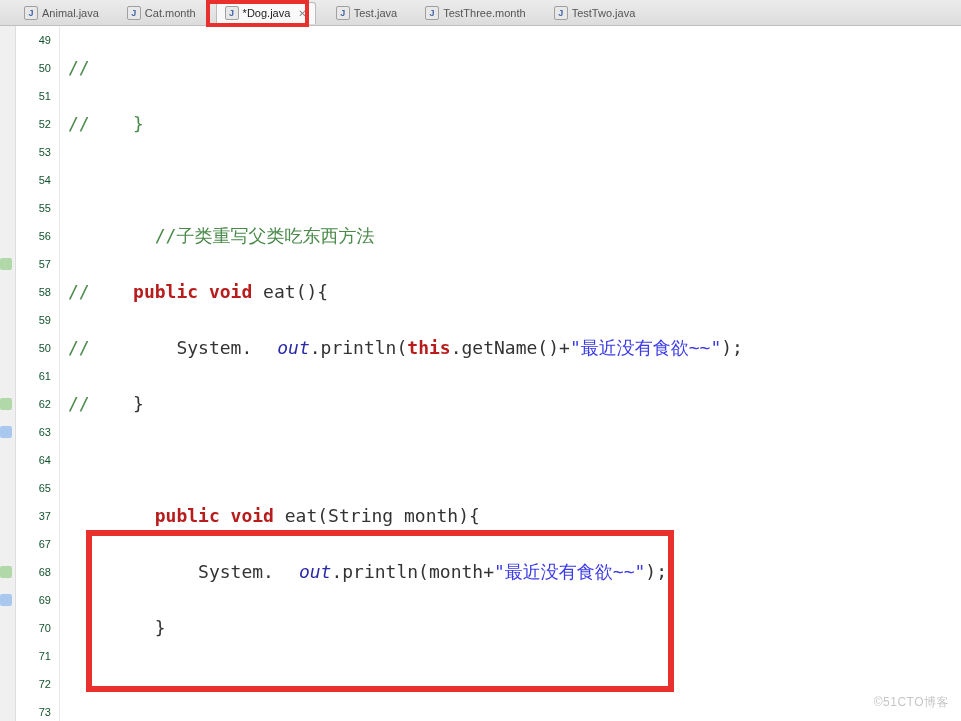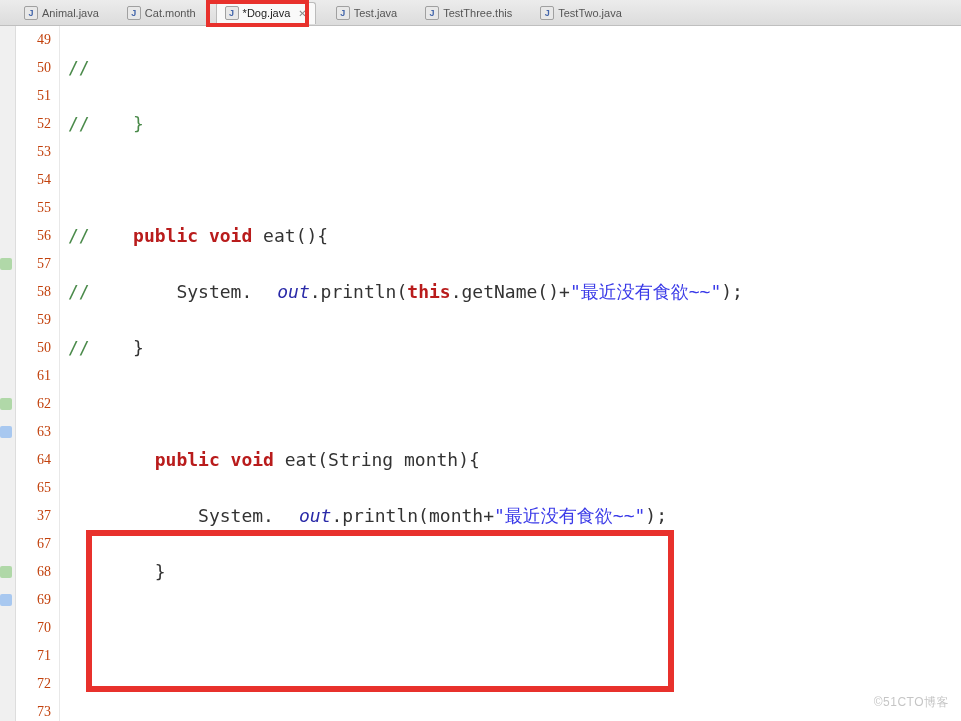--- a/index.html
+++ b/index.html
@@ -71,23 +71,23 @@
     background: #ffffff;
     border-right: 1px solid #e8e8e8;
     padding-top: 0;
     position: relative;
   }
   .gutter-line {
     height: 28px;
     line-height: 28px;
     text-align: right;
     padding-right: 8px;
-    font-family: Liberation Serif, serif;
-    font-size: 14px;
-    color: #c2410c;
+    font-family: Liberation Sans, sans-serif;
+    font-size: 11px;
+    color: #14532d;
     position: relative;
   }
   .gutter-line.override-marker::before,
   .gutter-line.change-marker::before,
   .gutter-line.blue-marker::before {
     content: '';
     position: absolute;
     left: -16px;
     top: 8px;
     width: 12px;
@@ -165,21 +165,21 @@
     <span class="java-icon">J</span>
     <span>*Dog.java</span>
     <span class="close-x">✕</span>
   </div>
   <div class="tab">
     <span class="java-icon">J</span>
     <span>Test.java</span>
   </div>
   <div class="tab">
     <span class="java-icon">J</span>
-    <span>TestThree.this</span>
+    <span>TestThree.month</span>
   </div>
   <div class="tab">
     <span class="java-icon">J</span>
     <span>TestTwo.java</span>
   </div>
 </div>
 
 <div class="red-box-tab"></div>
 
 <div class="editor">
@@ -208,20 +208,21 @@
     <div class="gutter-line blue-marker">69</div>
     <div class="gutter-line">70</div>
     <div class="gutter-line">71</div>
     <div class="gutter-line">72</div>
     <div class="gutter-line">73</div>
   </div>
   <div class="code">
 <div class="code-line"><span class="cm">//</span></div>
 <div class="code-line"><span class="cm">//    </span><span class="cm">}</span></div>
 <div class="code-line"></div>
+<div class="code-line">        <span class="cm">//子类重写父类吃东西方法</span></div>
 <div class="code-line"><span class="cm">//</span>    <span class="kw">public</span> <span class="kw">void</span><span> eat(){</span></div>
 <div class="code-line"><span class="cm">//</span>        <span>System.</span><span class="fld">out</span><span>.println(</span><span class="kw">this</span><span>.getName()+</span><span class="str">"最近没有食欲~~"</span><span>);</span></div>
 <div class="code-line"><span class="cm">//</span>    <span>}</span></div>
 <div class="code-line"></div>
 <div class="code-line">        <span class="kw">public</span> <span class="kw">void</span><span> eat(String month){</span></div>
 <div class="code-line">            <span>System.</span><span class="fld">out</span><span>.println(month+</span><span class="str">"最近没有食欲~~"</span><span>);</span></div>
 <div class="code-line">        <span>}</span></div>
 <div class="code-line"></div>
 
 

